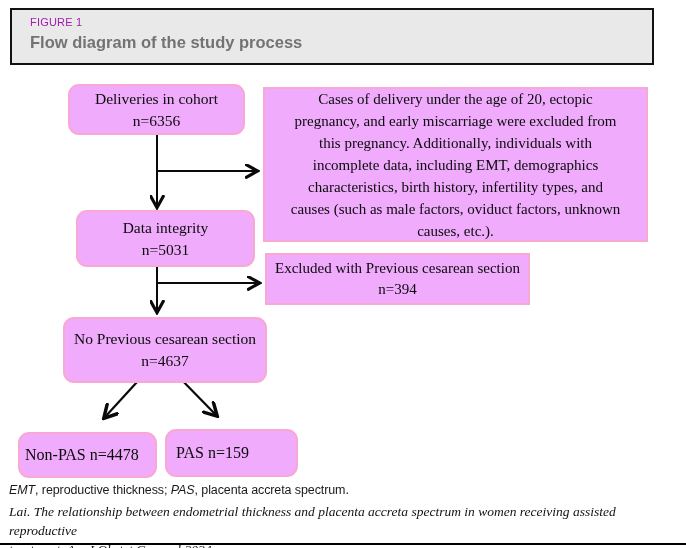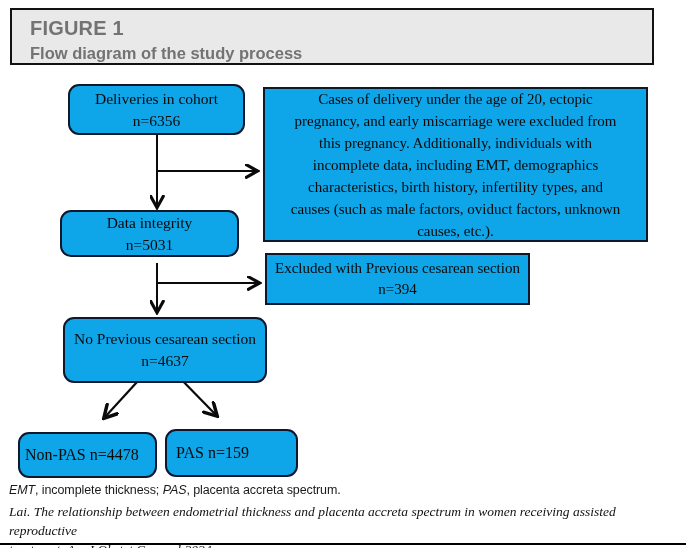--- a/index.html
+++ b/index.html
@@ -13,48 +13,48 @@
   
   .fig-header{
     position:absolute;left:10px;top:8px;width:644px;height:57px;
     background:#e9e9e9;
     border:2px solid #121212;
     box-sizing:border-box;
     padding:6px 0 0 18px;
   }
   .fig-label{
     font-family:"Liberation Sans", sans-serif;
-    font-size:20px;font-weight:700;letter-spacing:.2px;
-    color:#737373;
+    font-size:11px;font-weight:400;letter-spacing:.2px;
+    color:#a21caf;
     line-height:1.25;
   }
   .fig-title{
     font-family:"Liberation Sans", sans-serif;
     font-size:16.5px;font-weight:700;color:#737373;
     line-height:1.25;margin-top:2px;
   }
   
   .node{
     position:absolute;box-sizing:border-box;
-    border:2px solid #0f172a;
-    background:#0ea5e9;
+    border:2px solid #f9a8d4;
+    background:#f0abfc;
     display:flex;flex-direction:column;justify-content:center;
     font-size:15.5px;color:#0a0a0a;
     text-align:center;
     white-space:pre-line;
     line-height:1.42;
   }
   .rounded{border-radius:11px;}
   .square{border-radius:0;}
   #box-deliveries{left:68px;top:84px;width:177px;height:51px;}
   #box-exclusion-criteria{
     left:263px;top:87px;width:385px;height:155px;
     padding:2px 3px;font-size:15px;line-height:22px;
   }
-  #box-data-integrity{left:60px;top:210px;width:179px;height:47px;}
+  #box-data-integrity{left:76px;top:210px;width:179px;height:57px;}
   #box-excluded-cesarean{left:265px;top:253px;width:265px;height:52px;font-size:15px;}
   #box-no-previous{left:63px;top:317px;width:204px;height:66px;}
   #box-nonpas{left:18px;top:432px;width:139px;height:46px;text-align:left;padding-left:5px;font-size:16px;}
   #box-pas{left:165px;top:429px;width:133px;height:48px;text-align:left;padding-left:9px;font-size:16px;}
   
   #arrow-layer{position:absolute;left:0;top:0;width:686px;height:548px;pointer-events:none;}
   
   .abbrev-line{
     position:absolute;left:9px;top:483px;
     font-family:"Liberation Sans", sans-serif;
@@ -113,20 +113,20 @@
   <div class="node square" id="box-excluded-cesarean">Excluded with Previous cesarean section
 n=394</div>
 
   <div class="node rounded" id="box-no-previous">No Previous cesarean section
 n=4637</div>
 
   <div class="node rounded" id="box-nonpas">Non-PAS n=4478</div>
 
   <div class="node rounded" id="box-pas">PAS n=159</div>
 
-  <div class="abbrev-line"><span class="it">EMT</span><span>, incomplete thickness; </span><span class="it">PAS</span><span>, placenta accreta spectrum.</span></div>
+  <div class="abbrev-line"><span class="it">EMT</span><span>, reproductive thickness; </span><span class="it">PAS</span><span>, placenta accreta spectrum.</span></div>
 
   <div class="citation">Lai. The relationship between endometrial thickness and placenta accreta spectrum in women receiving assisted reproductive
 treatment. Am J Obstet Gynecol 2024.</div>
 
   <div class="bottom-rule"></div>
 
 </div>
 
 </body></html>

